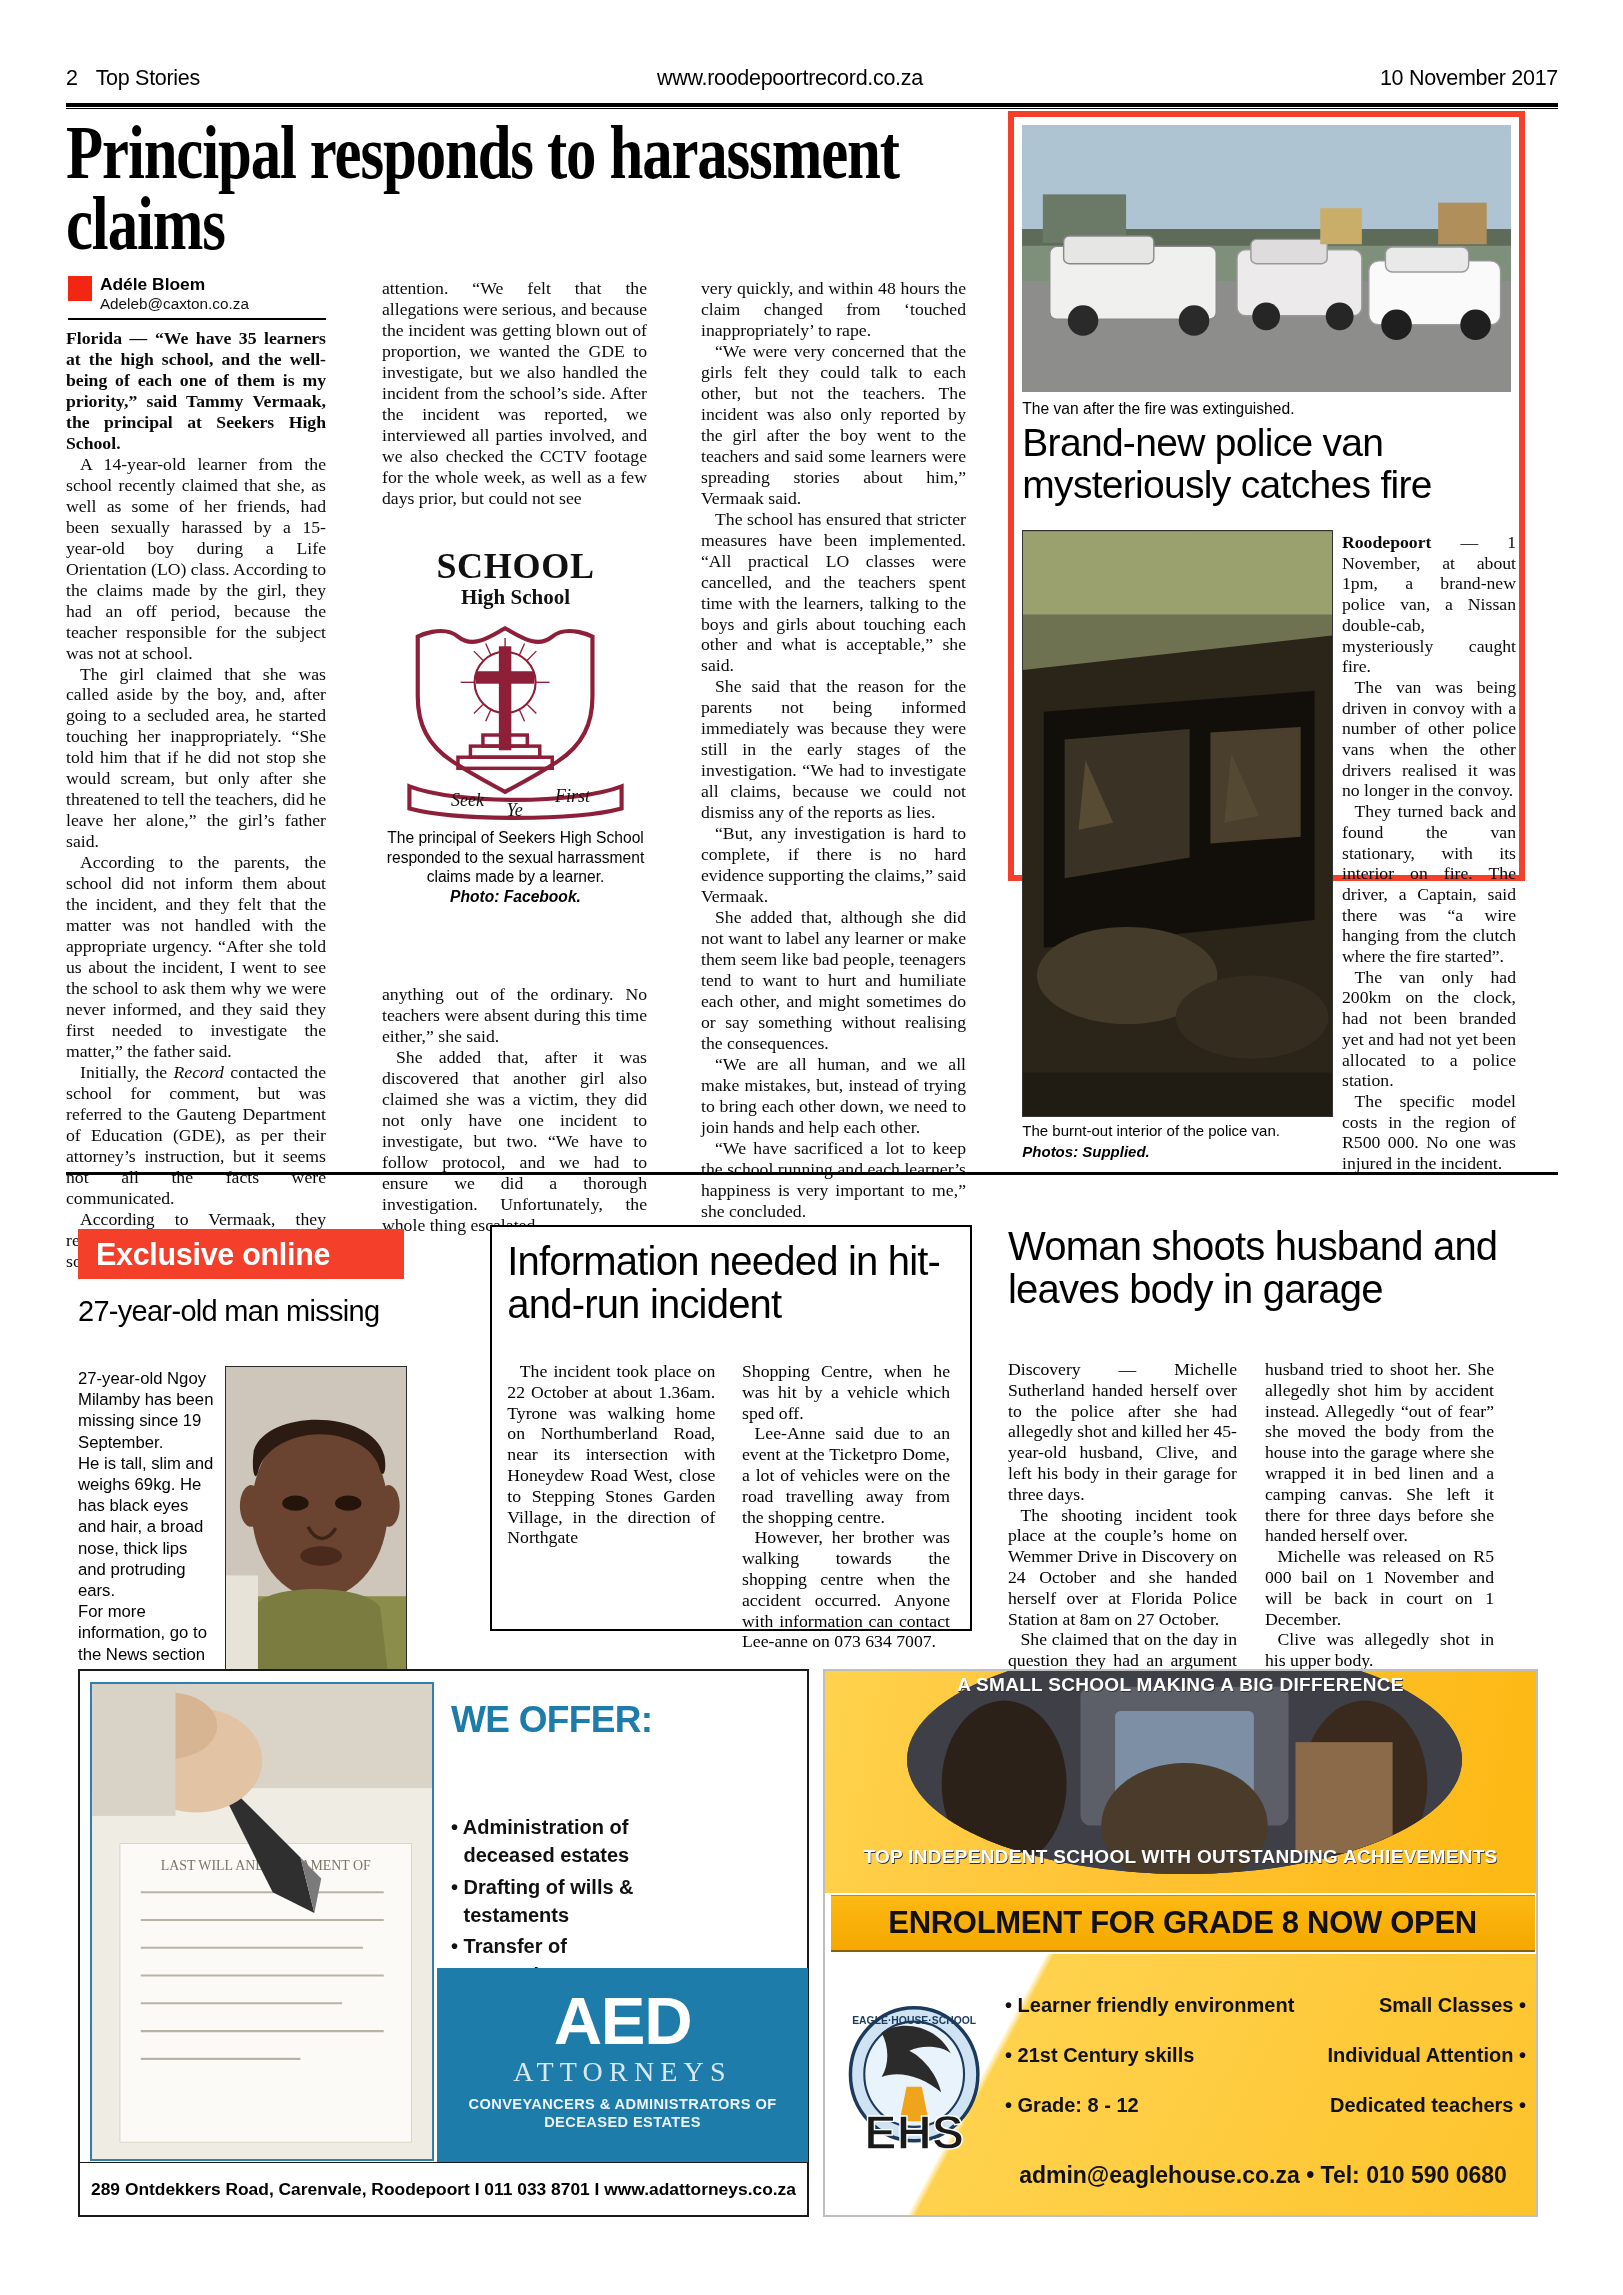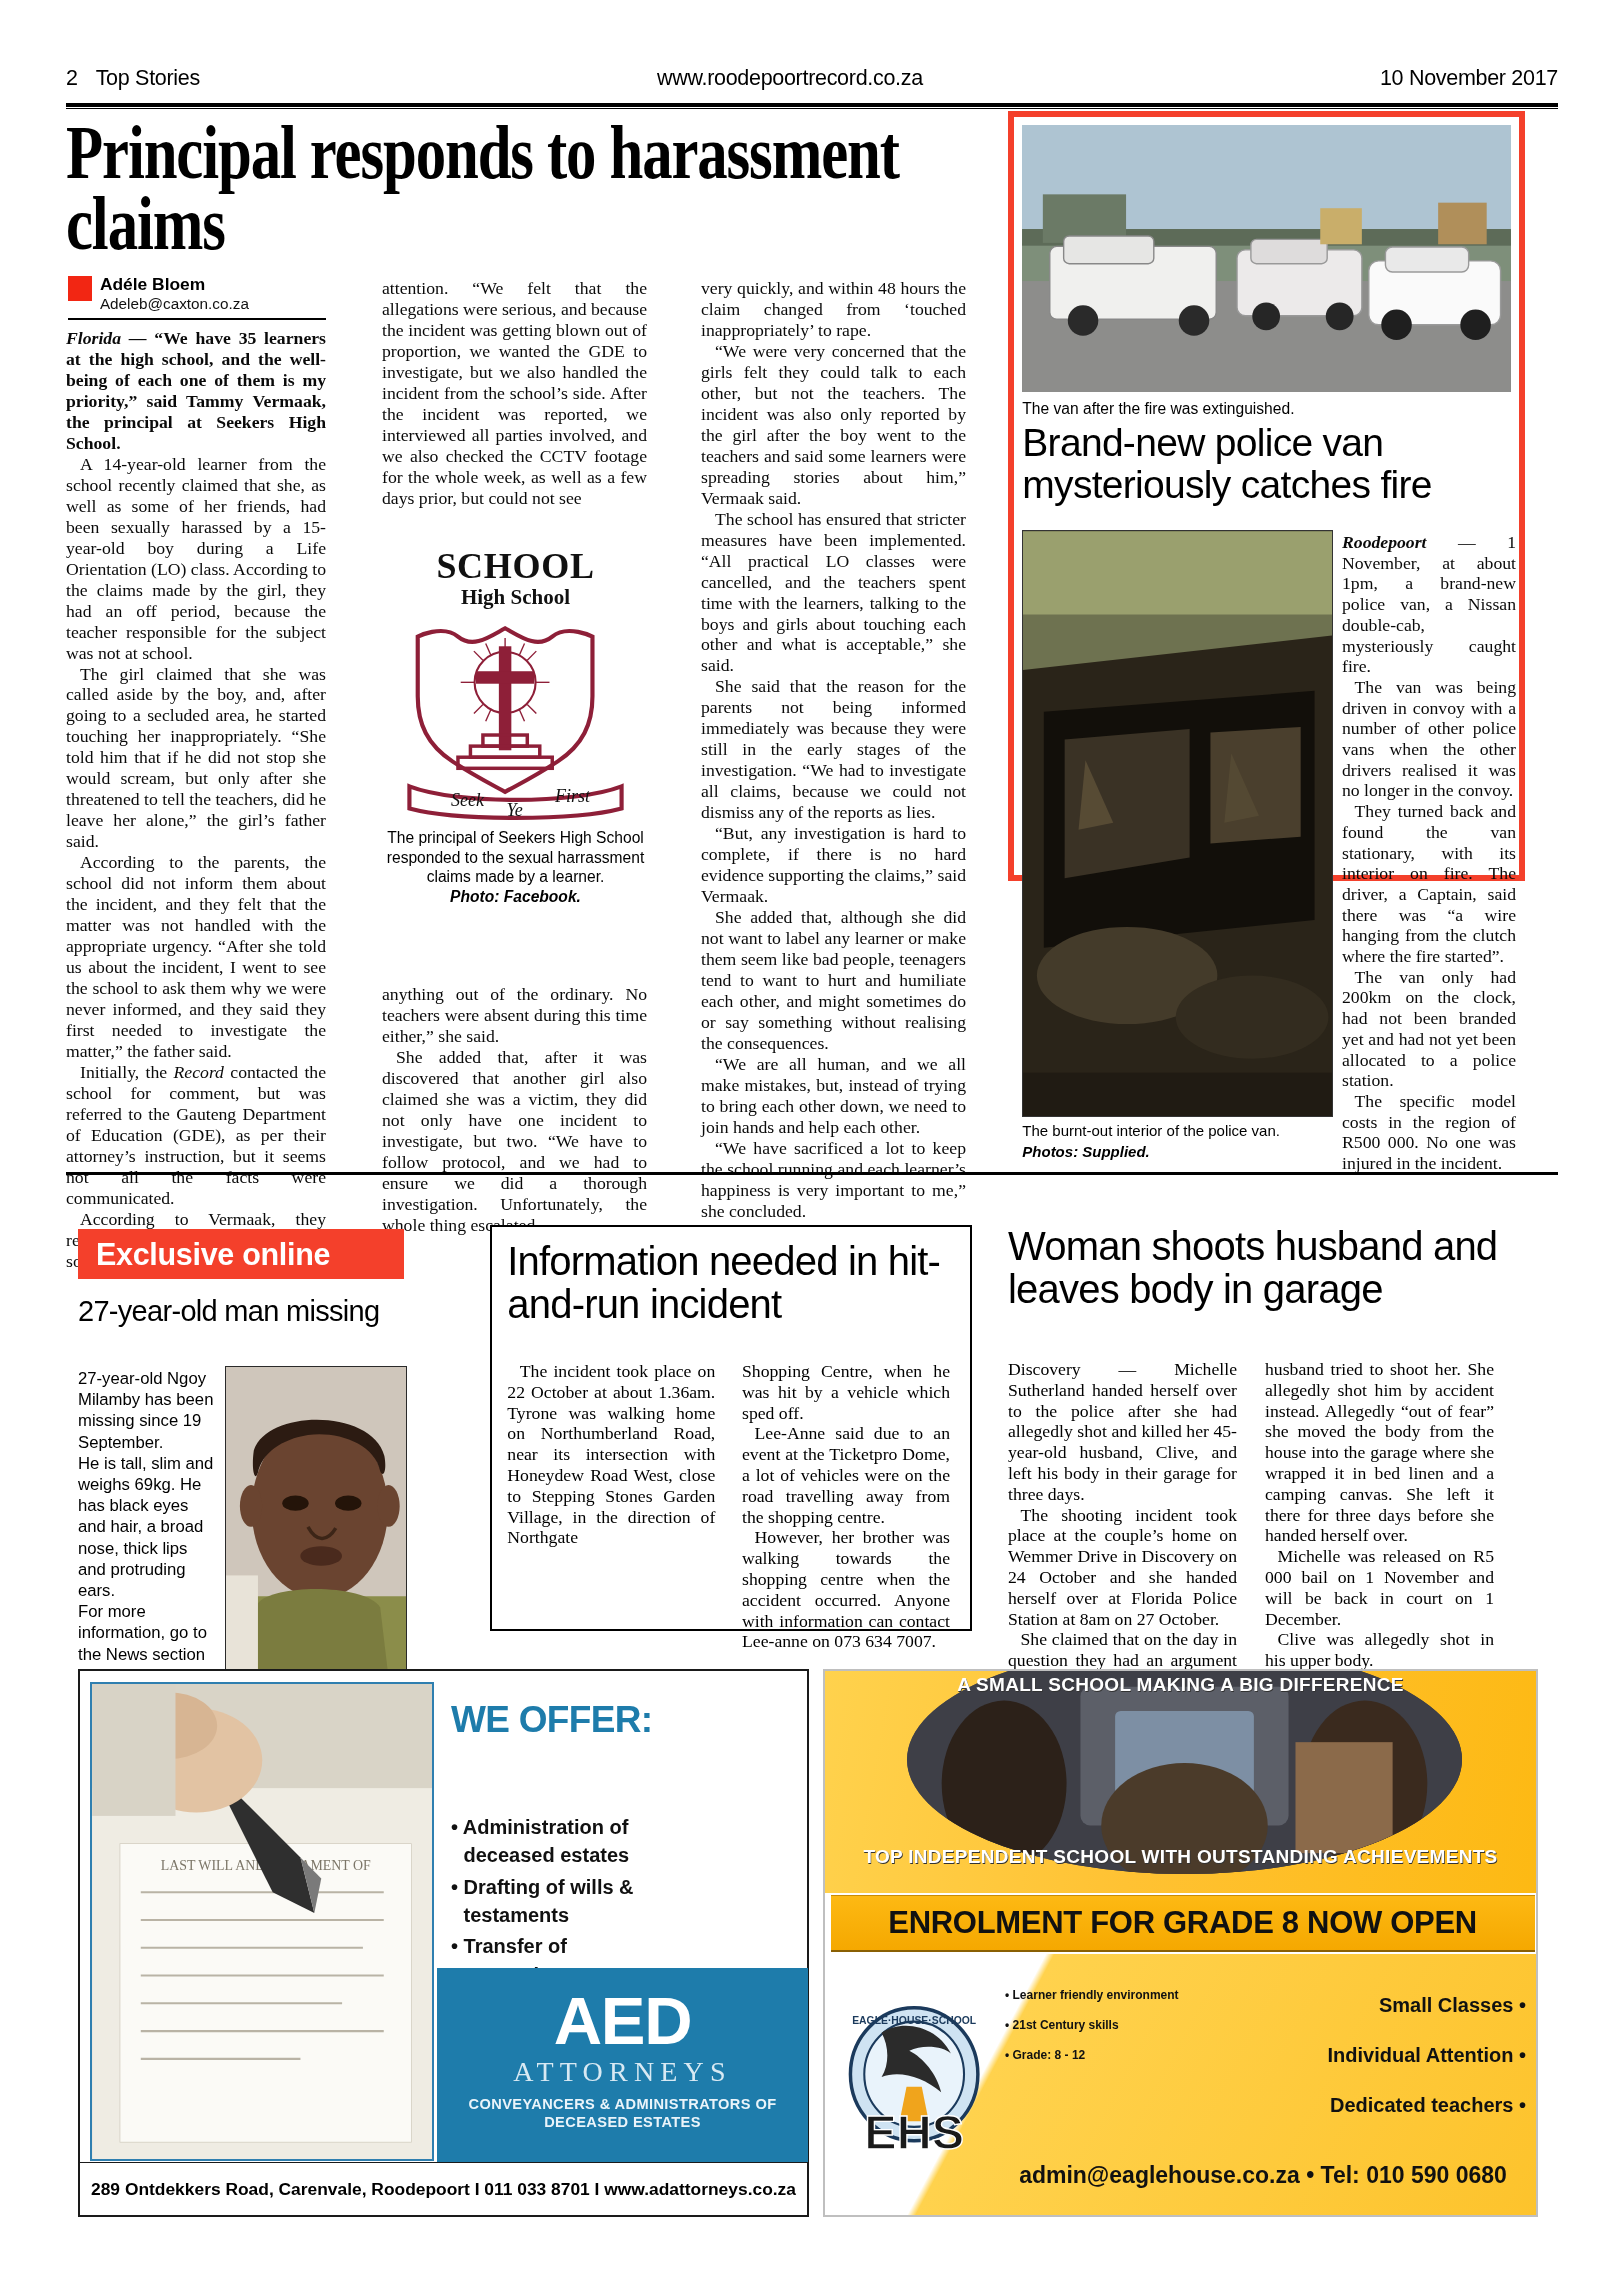--- a/index.html
+++ b/index.html
@@ -67,21 +67,21 @@
     font-size: 15.3px; color: #111; line-height: 1.2; margin-top: 0.7px;
   }
   .byline-rule { width: 258px; height: 2.1px; background:#000; margin-top: 4.2px; }
 
   
   .col { position: absolute; font-size: 17.7px; line-height: 1.185; color: #0a0a0a;
          text-align: justify; font-family: "Liberation Serif", serif; }
   .col p { text-indent: 14px; margin: 0; hyphens: auto; -webkit-hyphens: auto; }
   .col p.first { text-indent: 0; }
   .col p.lead { font-weight: bold; text-indent: 0; }
-  .col .place { font-style: italic; font-weight: bold; }
+  .col .place { font-weight: bold; }
   .col em { font-style: italic; }
 
   #lead-col1 { left: 66px; top: 328px; width: 260px; }
   #lead-col2a { left: 382px; top: 278px; width: 265px; }
   #lead-col2b { left: 382px; top: 984px; width: 265px; }
   #lead-col3 { left: 701px; top: 278px; width: 265px; }
 
   
   .seekers-box { position: absolute; left: 380px; top: 548px; width: 271px; }
   .seekers-word {
@@ -281,21 +281,21 @@
   }
   .ehs-body {
     position:absolute; left: 0; top: 283px; width: 100%; height: 261px;
     background: linear-gradient(118deg,#ffffff 0%, #ffffff 26%, #ffd24d 27%, #fdc32c 100%);
   }
   .ehs-logo {
     position:absolute; left: 15.3px; top: 51px; width: 149px; height: 151px;
   }
   .ehs-col-left {
     position:absolute; left: 180px; top: 26px; width: 298px;
-    font-family:"Liberation Sans", sans-serif; font-weight:bold; font-size: 12px; color:#111;
+    font-family:"Liberation Sans", sans-serif; font-weight:bold; font-size: 20px; color:#111;
     line-height: 2.5;
   }
   .ehs-col-right {
     position:absolute; left: 486px; top: 26px; width: 215px; text-align:right;
     font-family:"Liberation Sans", sans-serif; font-weight:bold; font-size: 20px; color:#111;
     line-height: 2.5;
   }
   .ehs-contact {
     position:absolute; left: 174px; top: 208px; width: 528px; text-align:center;
     font-family:"Liberation Sans", sans-serif; font-weight:bold; font-size: 23px; color:#111;

